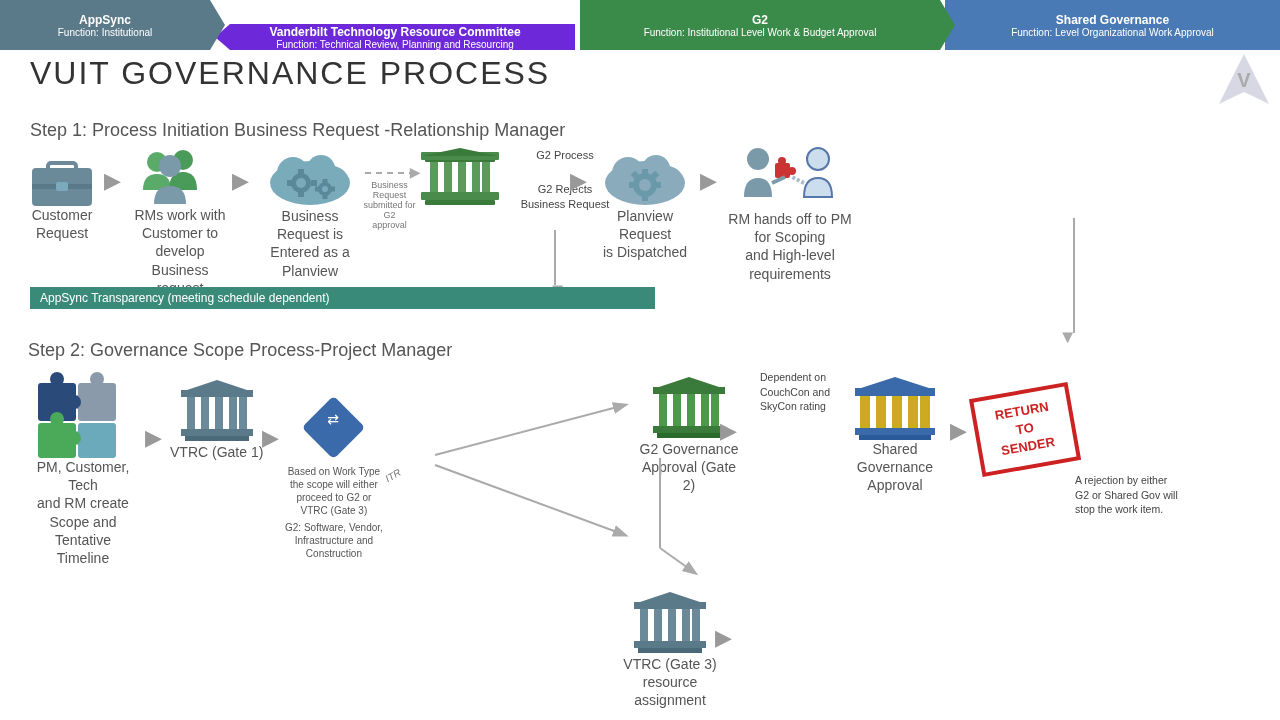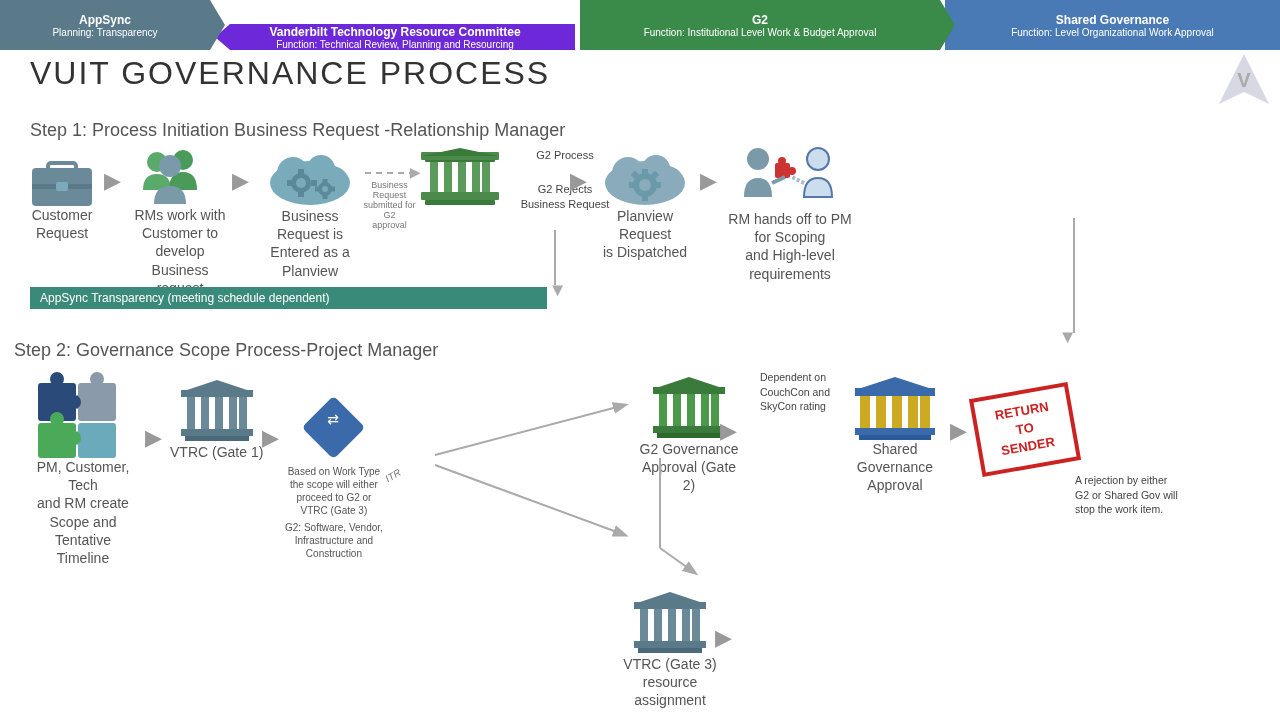--- a/index.html
+++ b/index.html
@@ -148,29 +148,29 @@
     
     .step1-header {
       position: absolute;
       top: 120px;
       left: 30px;
     }
 
     .step2-header {
       position: absolute;
       top: 340px;
-      left: 14px;
+      left: 28px;
     }
 
     
     .appsync-bar {
       position: absolute;
       top: 287px;
       left: 30px;
-      width: 517px;
+      width: 625px;
       height: 22px;
       background: #3a8a7a;
       color: white;
       font-size: 12px;
       display: flex;
       align-items: center;
       padding: 0 10px;
     }
 
     
@@ -226,21 +226,21 @@
 
   </style>
 </head>
 <body>
 
 <div class="main-container">
 
   <div class="header-banner">
     <div class="banner-appsync">
       <span class="banner-title">AppSync</span>
-      <span class="banner-subtitle">Planning: Transparency</span>
+      <span class="banner-subtitle">Function: Institutional</span>
     </div>
     <div class="banner-vtrc">
       <span class="banner-title">Vanderbilt Technology Resource Committee</span>
       <span class="banner-subtitle">Function: Technical Review, Planning and Resourcing</span>
     </div>
     <div class="banner-g2">
       <span class="banner-title">G2</span>
       <span class="banner-subtitle">Function: Institutional Level Work  &amp; Budget Approval</span>
     </div>
     <div class="banner-shared">

